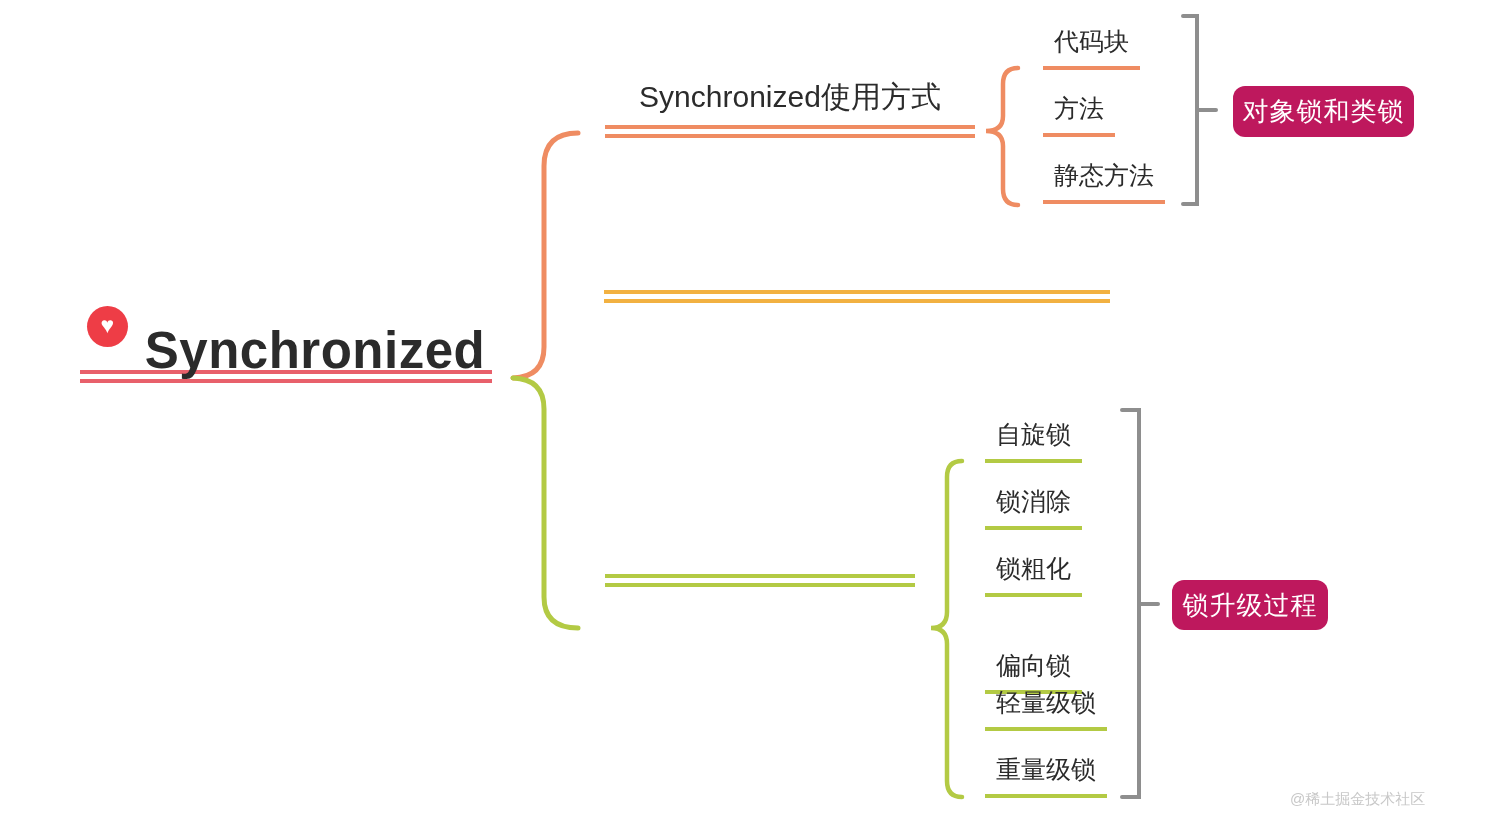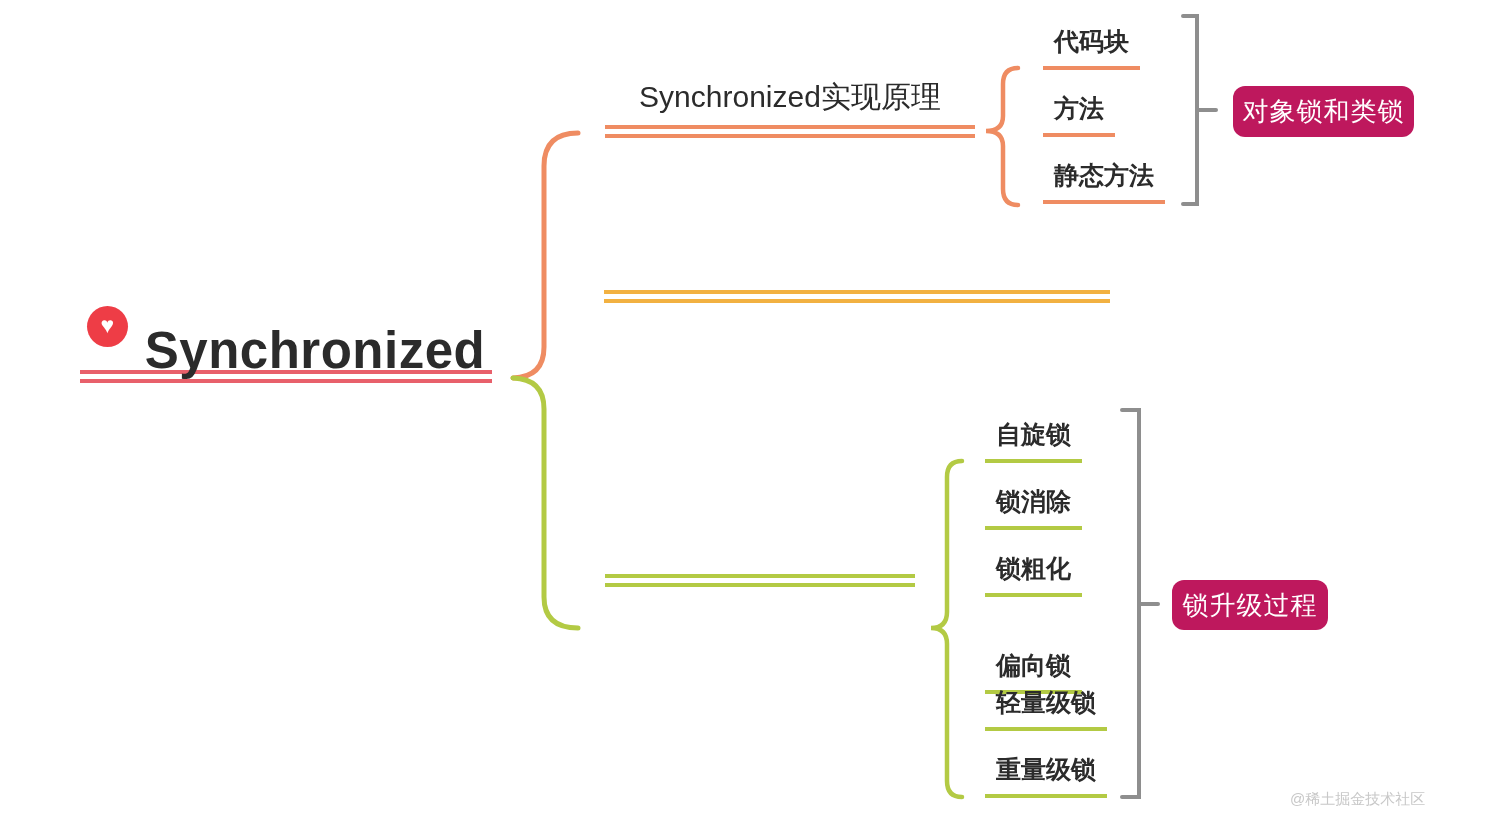--- a/index.html
+++ b/index.html
@@ -36,21 +36,21 @@
   }
   .branch .dline{margin-top:6px;}
   .branch1{left:605px;top:75px;width:370px;}
   .branch2{left:604px;top:284px;width:506px;}
   .branch3{left:605px;top:568px;width:310px;}
 
   
   .child{position:absolute;z-index:2;white-space:nowrap;}
   .child .label{
     display:inline-block;font-size:25px;line-height:34px;
-    padding:0 11px 8px 11px;border-bottom:4px solid;font-weight:bold;
+    padding:0 11px 8px 11px;border-bottom:4px solid;
   }
   .u-orange .label{border-color:#ef8c62;}
   .u-green .label{border-color:#b3ca44;}
 
   
   .gbox{
     position:absolute;z-index:2;background:#be185d;border-radius:12px;
     color:#ffffff;display:flex;align-items:center;justify-content:center;
     font-size:26px;letter-spacing:1px;white-space:nowrap;
   }
@@ -87,21 +87,21 @@
   <div class="row">
     <div class="heart-badge">
         <span>♥</span>
       </div>
     <div class="label">Synchronized</div>
   </div>
   <div class="dline c-red"></div>
 </div>
 
 <div class="node branch branch1">
-  <span class="label">Synchronized实现原理</span>
+  <span class="label">Synchronized使用方式</span>
   <div class="dline c-orange"></div>
 </div>
 
 <div class="child u-orange" style="left:1043px;top:24px;">
   <span class="label">代码块</span>
 </div>
 <div class="child u-orange" style="left:1043px;top:91px;">
   <span class="label">方法</span>
 </div>
 <div class="child u-orange" style="left:1043px;top:158px;">

